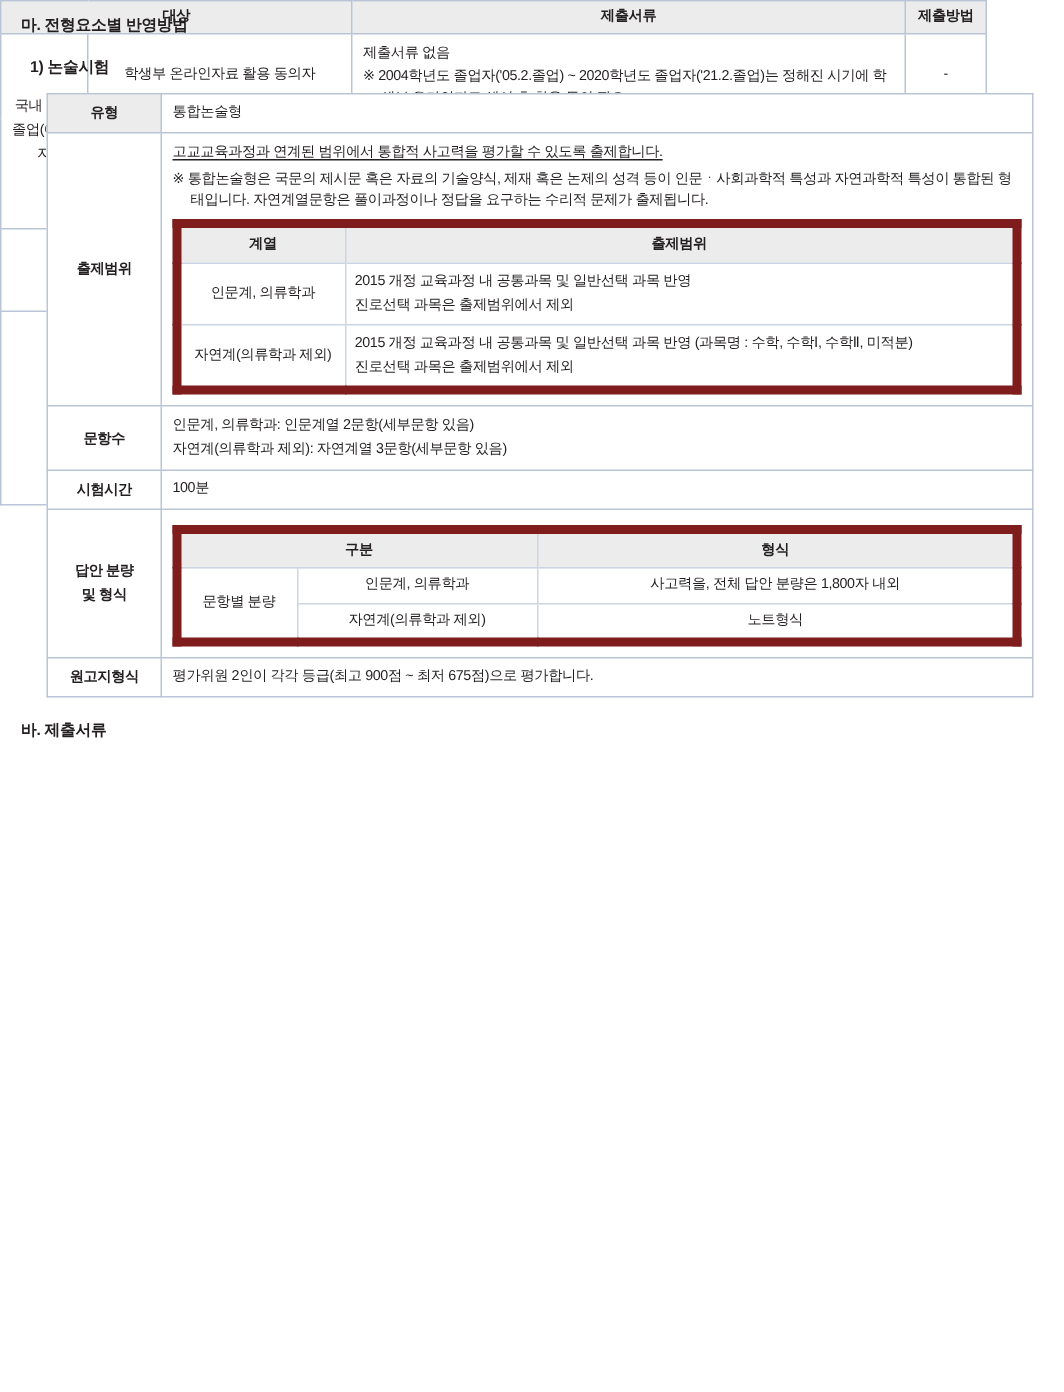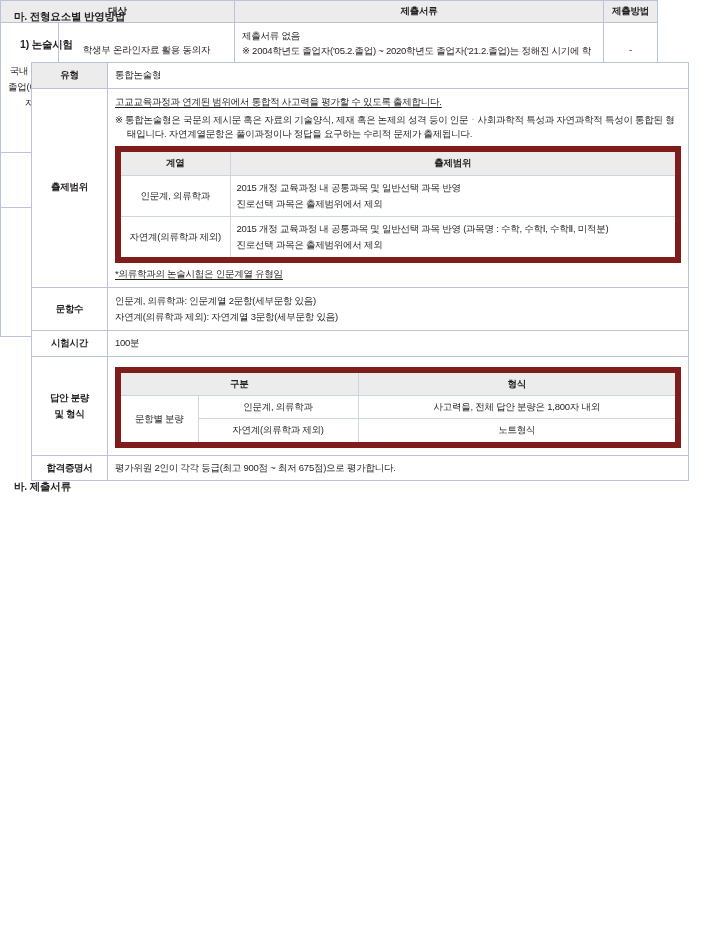--- a/index.html
+++ b/index.html
@@ -203,21 +203,20 @@
               <tr>
                 <td class="c">자연계(의류학과 제외)</td>
                 <td class="l">
                   <span class="mline">2015 개정 교육과정 내 공통과목 및 일반선택 과목 반영 (과목명 : 수학, 수학Ⅰ, 수학Ⅱ, 미적분)</span>
                   <span class="mline">진로선택 과목은 출제범위에서 제외</span>
                 </td>
               </tr>
             </tbody>
           </table>
 
-          <span class="star-line u">*의류학과의 논술시험은 인문계열 유형임</span>
         </td>
       </tr>
 
       <tr>
         <td class="lab">문항수</td>
         <td class="body">
           <span class="mline">인문계, 의류학과: 인문계열 2문항(세부문항 있음)</span>
           <span class="mline">자연계(의류학과 제외): 자연계열 3문항(세부문항 있음)</span>
         </td>
       </tr>
@@ -254,21 +253,21 @@
               <tr>
                 <td class="c">자연계(의류학과 제외)</td>
                 <td class="c">노트형식</td>
               </tr>
             </tbody>
           </table>
         </td>
       </tr>
 
       <tr>
-        <td class="lab">합격증명서</td>
+        <td class="lab">원고지형식</td>
         <td class="body">평가위원 2인이 각각 등급(최고 900점 ~ 최저 675점)으로 평가합니다.</td>
       </tr>
     </tbody>
   </table>
 
   <div id="sec-ba" class="h-sec">바. 제출서류</div>
 
   <table id="t2">
     <colgroup>
       <col style="width:58px">

